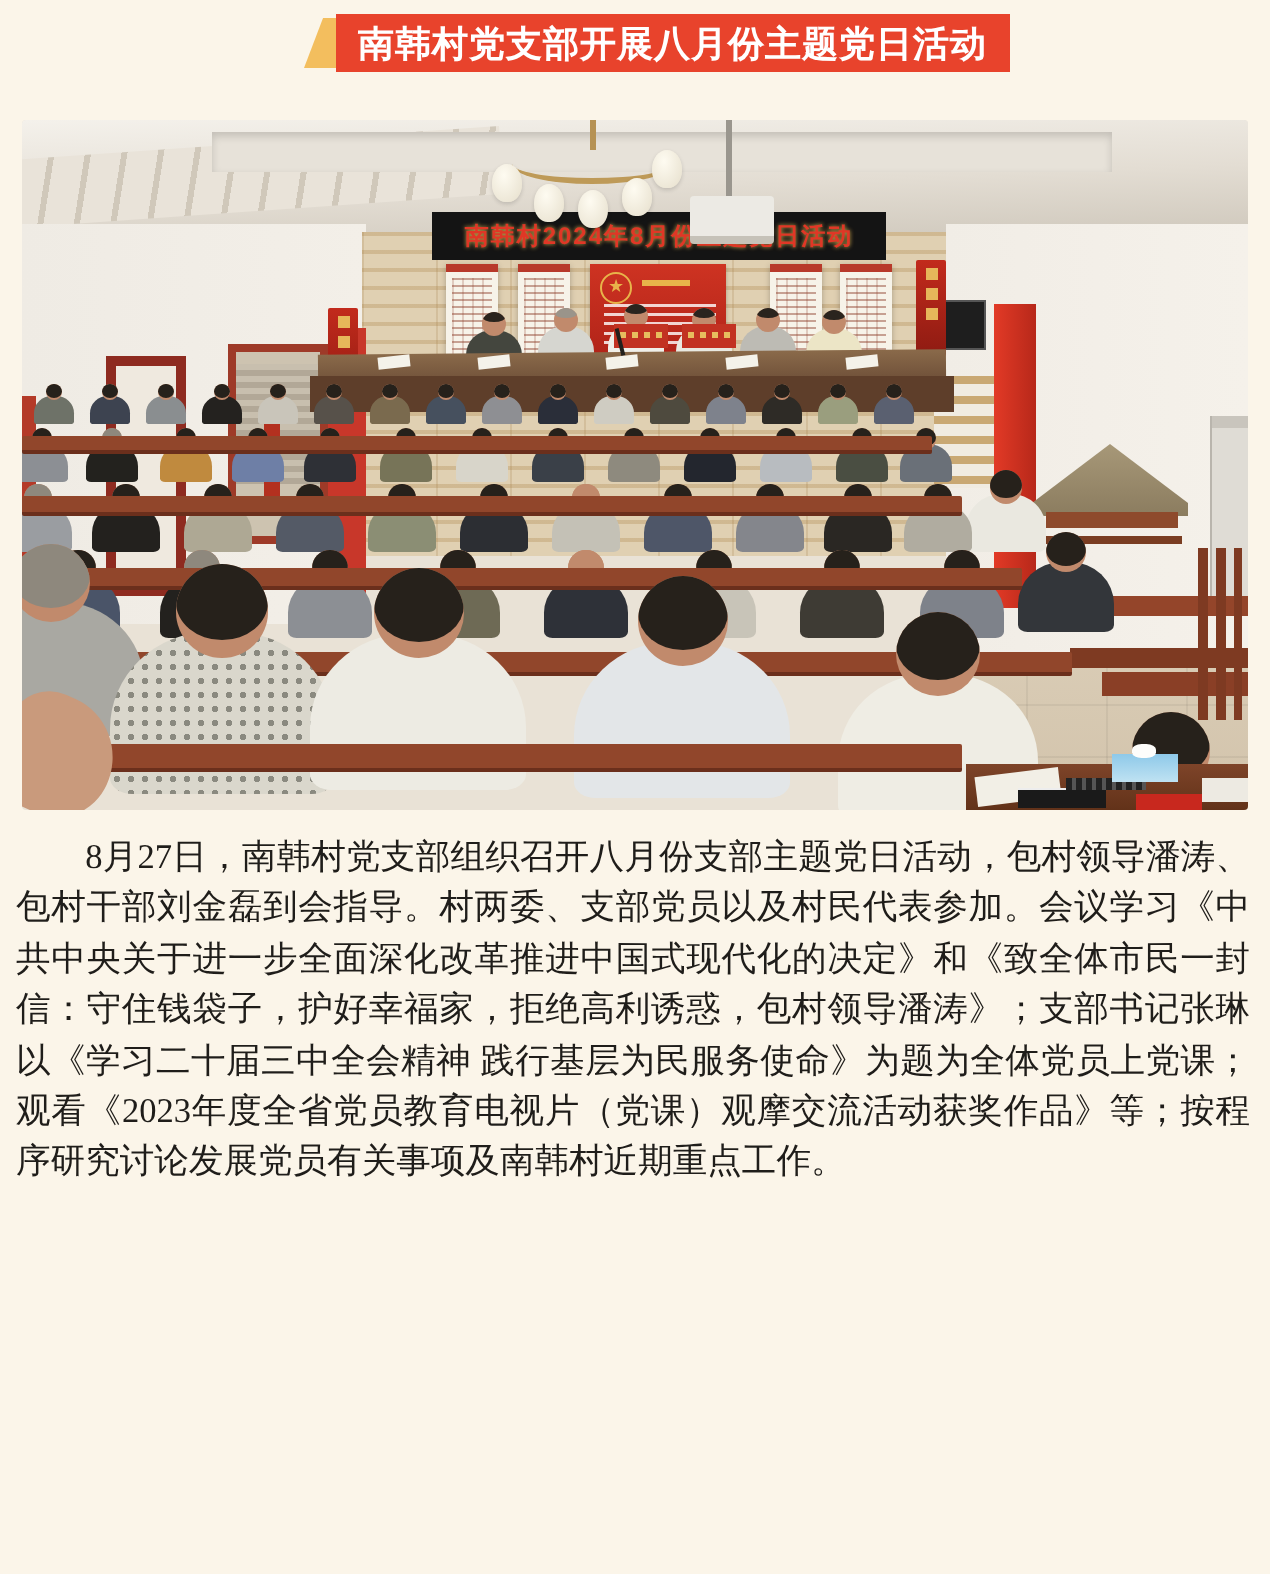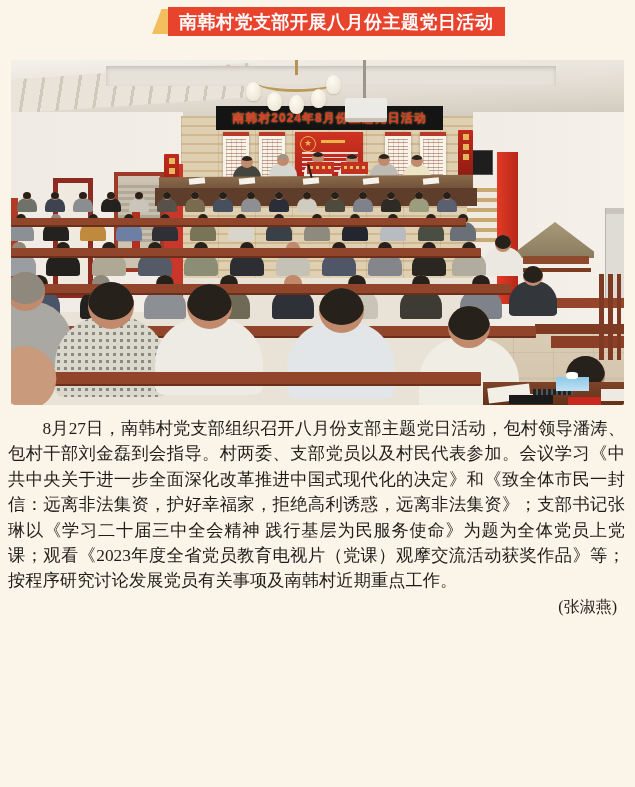--- a/index.html
+++ b/index.html
@@ -655,15 +655,14 @@
       <i></i>
     </div>
     <div class="paper" style="left: 178px; top: 118px;"></div>
     <div class="paper" style="left: 228px; top: 118px;"></div>
     <div class="paper" style="left: 292px; top: 118px;"></div>
     <div class="paper" style="left: 352px; top: 118px;"></div>
     <div class="paper" style="left: 412px; top: 118px;"></div>
   </div>
 
 <div class="abs article">
-  <p>8月27日，南韩村党支部组织召开八月份支部主题党日活动，包村领导潘涛、包村干部刘金磊到会指导。村两委、支部党员以及村民代表参加。会议学习《中共中央关于进一步全面深化改革推进中国式现代化的决定》和《致全体市民一封信：远离非法集资，护好幸福家，拒绝高利诱惑，远离非法集资》；支部书记张琳以《学习二十届三中全会精神 践行基层为民服务使命》为题为全体党员上党课；观看《2023年度全省党员教育电视片（党课）观摩交流活动获奖作品》等；按程序研究讨论发展党员有关事项及南韩村近期重点工作。</p>
-  <p class="byline">(张淑燕)</p>
+  <p>8月27日，南韩村党支部组织召开八月份支部主题党日活动，包村领导潘涛、包村干部刘金磊到会指导。村两委、支部党员以及村民代表参加。会议学习《中共中央关于进一步全面深化改革推进中国式现代化的决定》和《致全体市民一封信：守住钱袋子，护好幸福家，拒绝高利诱惑，包村领导潘涛》；支部书记张琳以《学习二十届三中全会精神 践行基层为民服务使命》为题为全体党员上党课；观看《2023年度全省党员教育电视片（党课）观摩交流活动获奖作品》等；按程序研究讨论发展党员有关事项及南韩村近期重点工作。</p>
 </div>
 
 </body></html>

